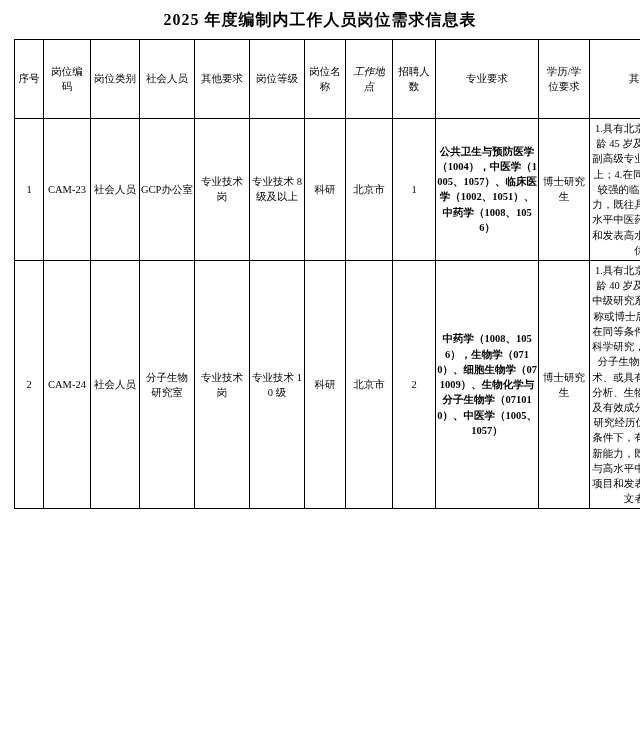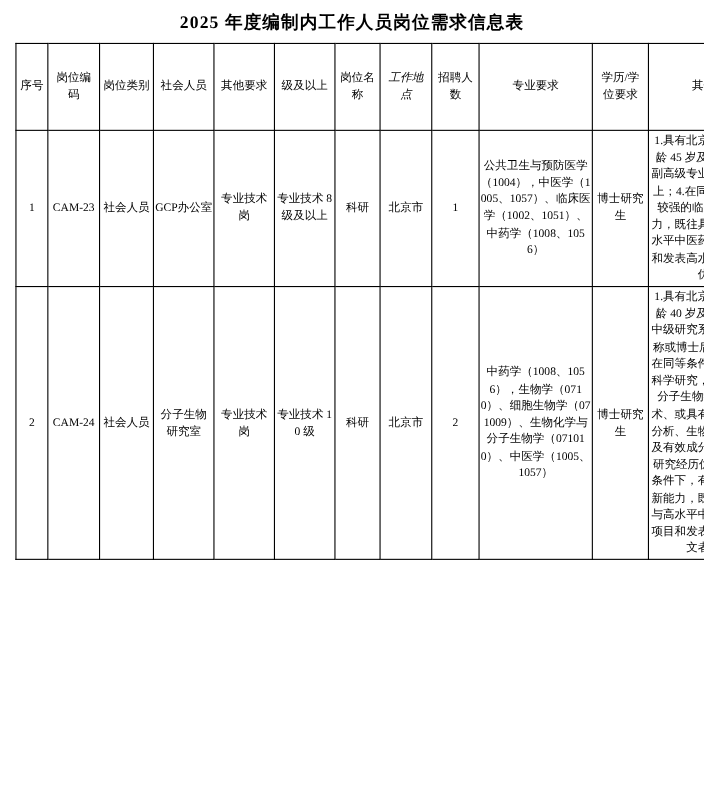--- a/index.html
+++ b/index.html
@@ -54,20 +54,21 @@
     padding: 2px 3px;
   }
   td.cell-left {
     text-align: left;
     padding: 4px 4px;
     line-height: 1.5;
   }
   td.major {
     padding: 4px 6px;
     line-height: 1.55;
+    font-weight: bold;
   }
   .col-idx { width: 22px; }
   .col-code { width: 40px; }
   .col-cat { width: 42px; }
   .col-dept { width: 48px; }
   .col-type { width: 48px; }
   .col-level { width: 48px; }
   .col-name { width: 34px; }
   .col-loc { width: 40px; font-style: italic; }
   .col-num { width: 36px; margin-left: 39px; }
@@ -84,21 +85,21 @@
   <div class="doc-title">2025 年度编制内工作人员岗位需求信息表</div>
 
   <table class="jobs">
     <thead>
       <tr>
         <th class="col-idx">序号</th>
         <th class="col-code">岗位编码</th>
         <th class="col-cat">岗位类别</th>
         <th class="col-dept">社会人员</th>
         <th class="col-type">其他要求</th>
-        <th class="col-level">级及以上</th>
+        <th class="col-level">岗位等级</th>
         <th class="col-name">岗位名称</th>
         <th class="col-loc">工作地点</th>
         <th class="col-num">招聘人数</th>
         <th class="col-major">专业要求</th>
         <th class="col-edu">学历/学位要求</th>
         <th class="col-other">其他要求</th>
       </tr>
     </thead>
     <tbody>
       <tr>

